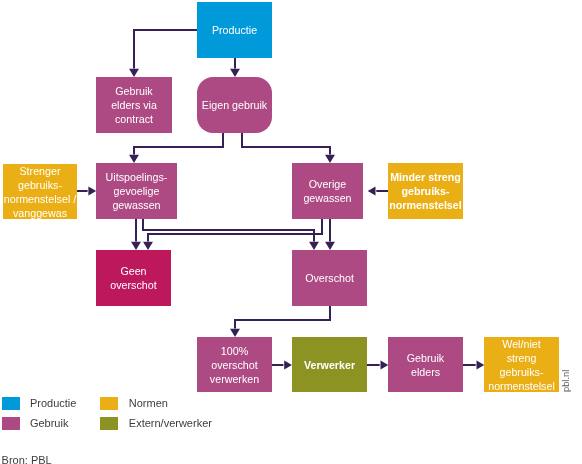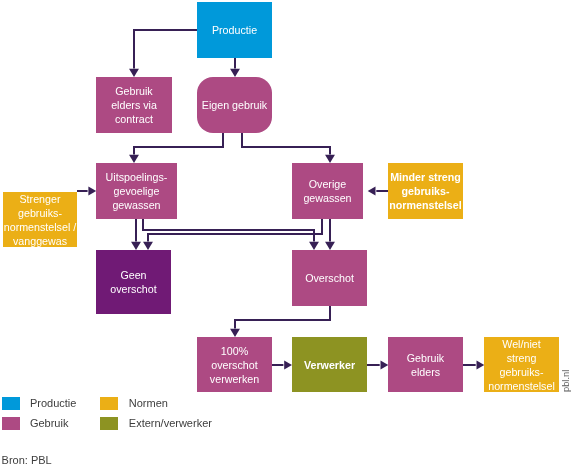--- a/index.html
+++ b/index.html
@@ -73,21 +73,21 @@
         <span class="ln">contract</span>
       </span>
     </div>
 
   <div class="node" style="left: 197px; top: 77px; width: 75px; height: 56px; background: rgb(173, 74, 131); color: rgb(255, 255, 255); border-radius: 16px;">
       <span class="lbl">
         <span class="ln">Eigen gebruik</span>
       </span>
     </div>
 
-  <div class="node" style="left: 3px; top: 164px; width: 74px; height: 55px; background: rgb(235, 175, 22); color: rgb(255, 255, 255); margin-top: 28px;">
+  <div class="node" style="left: 3px; top: 164px; width: 74px; height: 55px; background: rgb(235, 175, 22); color: rgb(255, 255, 255);">
       <span class="lbl">
         <span class="ln">Strenger</span>
         <span class="ln">gebruiks-</span>
         <span class="ln">normenstelsel /</span>
         <span class="ln">vanggewas</span>
       </span>
     </div>
 
   <div class="node" style="left: 96px; top: 163px; width: 81px; height: 56px; background: rgb(173, 74, 131); color: rgb(255, 255, 255);">
       <span class="lbl">
@@ -105,21 +105,21 @@
     </div>
 
   <div class="node" style="left: 388px; top: 163px; width: 75px; height: 56px; background: rgb(235, 175, 22); color: rgb(255, 255, 255); font-weight: bold;">
       <span class="lbl">
         <span class="ln">Minder streng</span>
         <span class="ln">gebruiks-</span>
         <span class="ln">normenstelsel</span>
       </span>
     </div>
 
-  <div class="node" style="left: 96px; top: 250px; width: 75px; height: 64px; background: #701a75; color: rgb(255, 255, 255);">
+  <div class="node" style="left: 96px; top: 250px; width: 75px; height: 56px; background: #be185d; color: rgb(255, 255, 255);">
       <span class="lbl">
         <span class="ln">Geen</span>
         <span class="ln">overschot</span>
       </span>
     </div>
 
   <div class="node" style="left: 292px; top: 250px; width: 75px; height: 56px; background: rgb(173, 74, 131); color: rgb(255, 255, 255);">
       <span class="lbl">
         <span class="ln">Overschot</span>
       </span>

